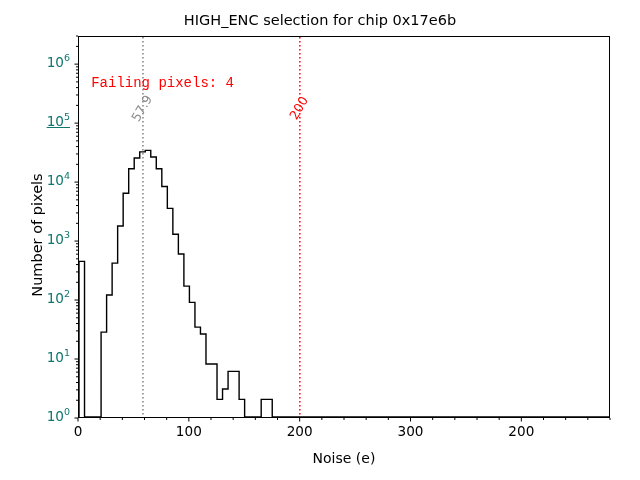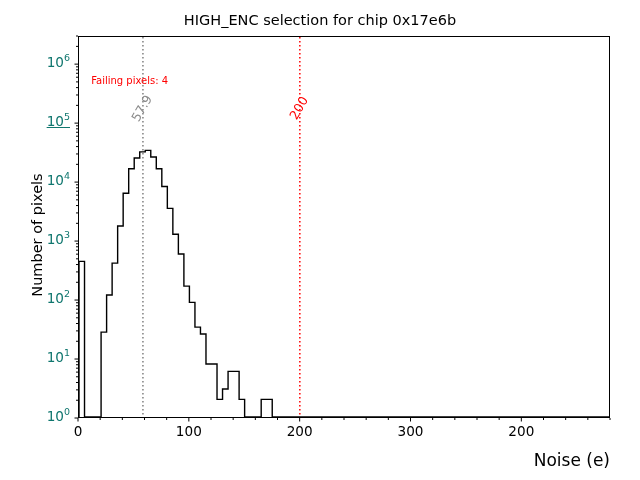--- a/index.html
+++ b/index.html
@@ -47,23 +47,24 @@
     top: 0;
     width: 100%;
     height: 100%;
     display: block;
   }
   
   #failing-pixels-annotation {
     position: absolute;
     left: 90px;
     top: 53px;
-    font-size: 10px;
+    font-size: 14px;
     color: #ff0000;
     white-space: nowrap;
+    font-family: Liberation Mono, monospace;
   }
   
   .vline-label {
     position: absolute;
     font-size: 12.6px;
     white-space: nowrap;
     transform-origin: left bottom;
     transform: rotate(-60deg);
   }
   #vline-label-mean {
@@ -108,22 +109,22 @@
     top: 0;
     width: 48px;
     height: 480px;
   }
   
   #xlabel {
     position: absolute;
     left: 78px;
     top: 450px;
     width: 532px;
-    text-align: right;
-    font-size: 17px;
+    text-align: center;
+    font-size: 14px;
     color: #000;
   }
   .xtick-label {
     position: absolute;
     top: 423px;
     font-size: 13.6px;
     color: #000;
     transform: translateX(-50%);
     white-space: nowrap;
   }

